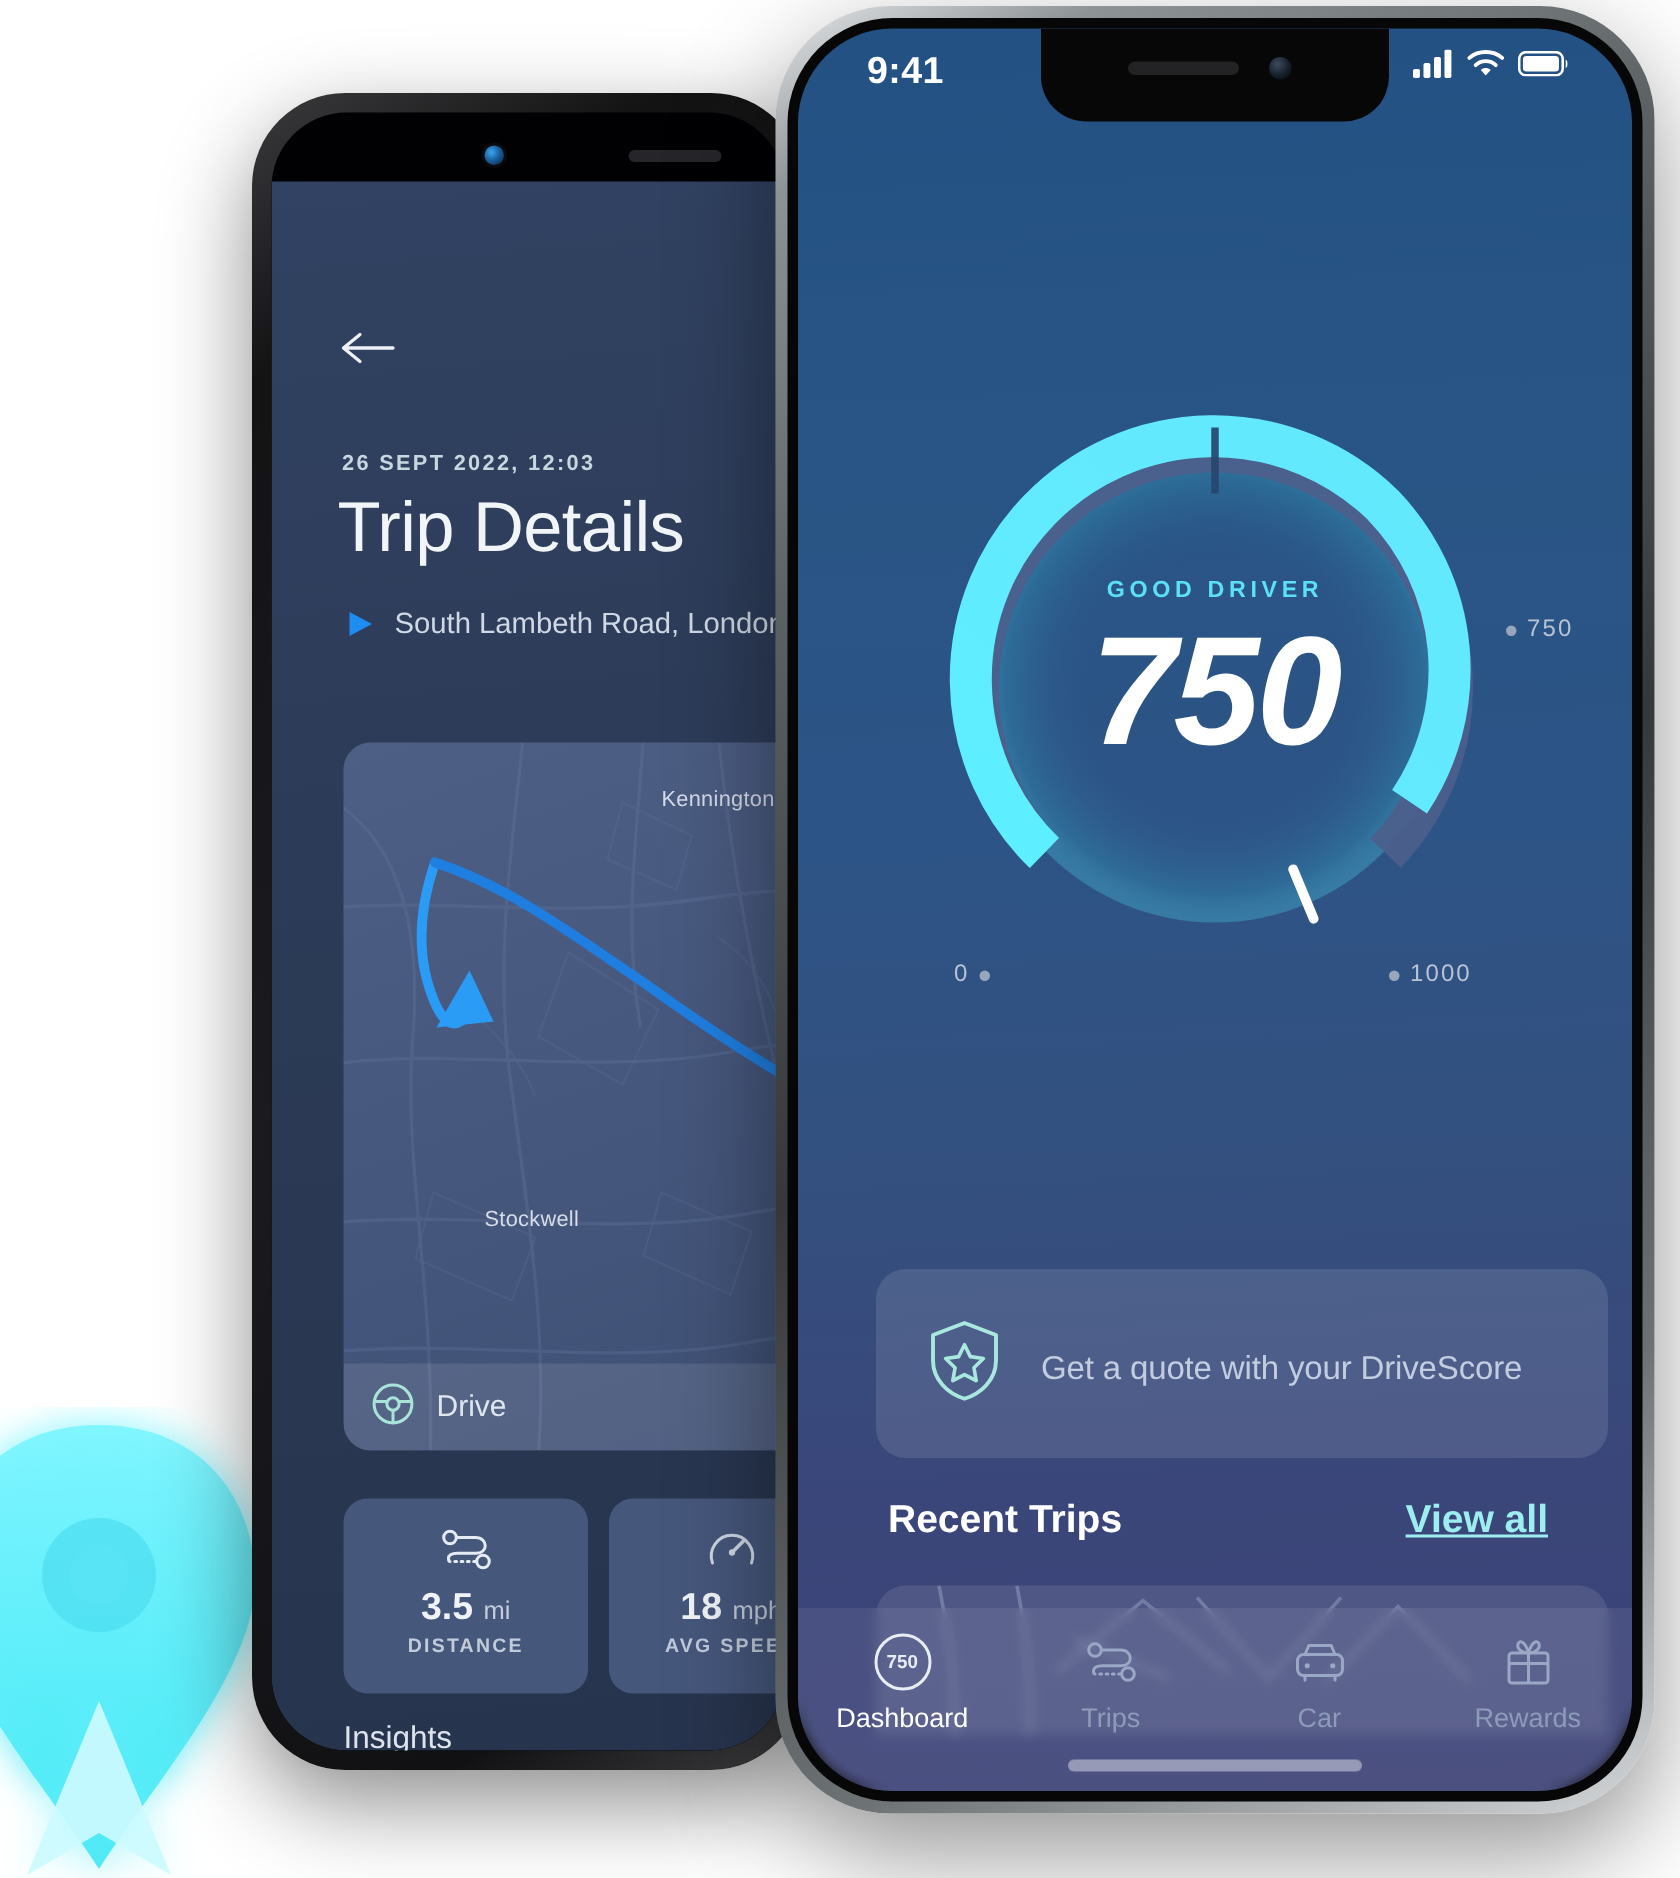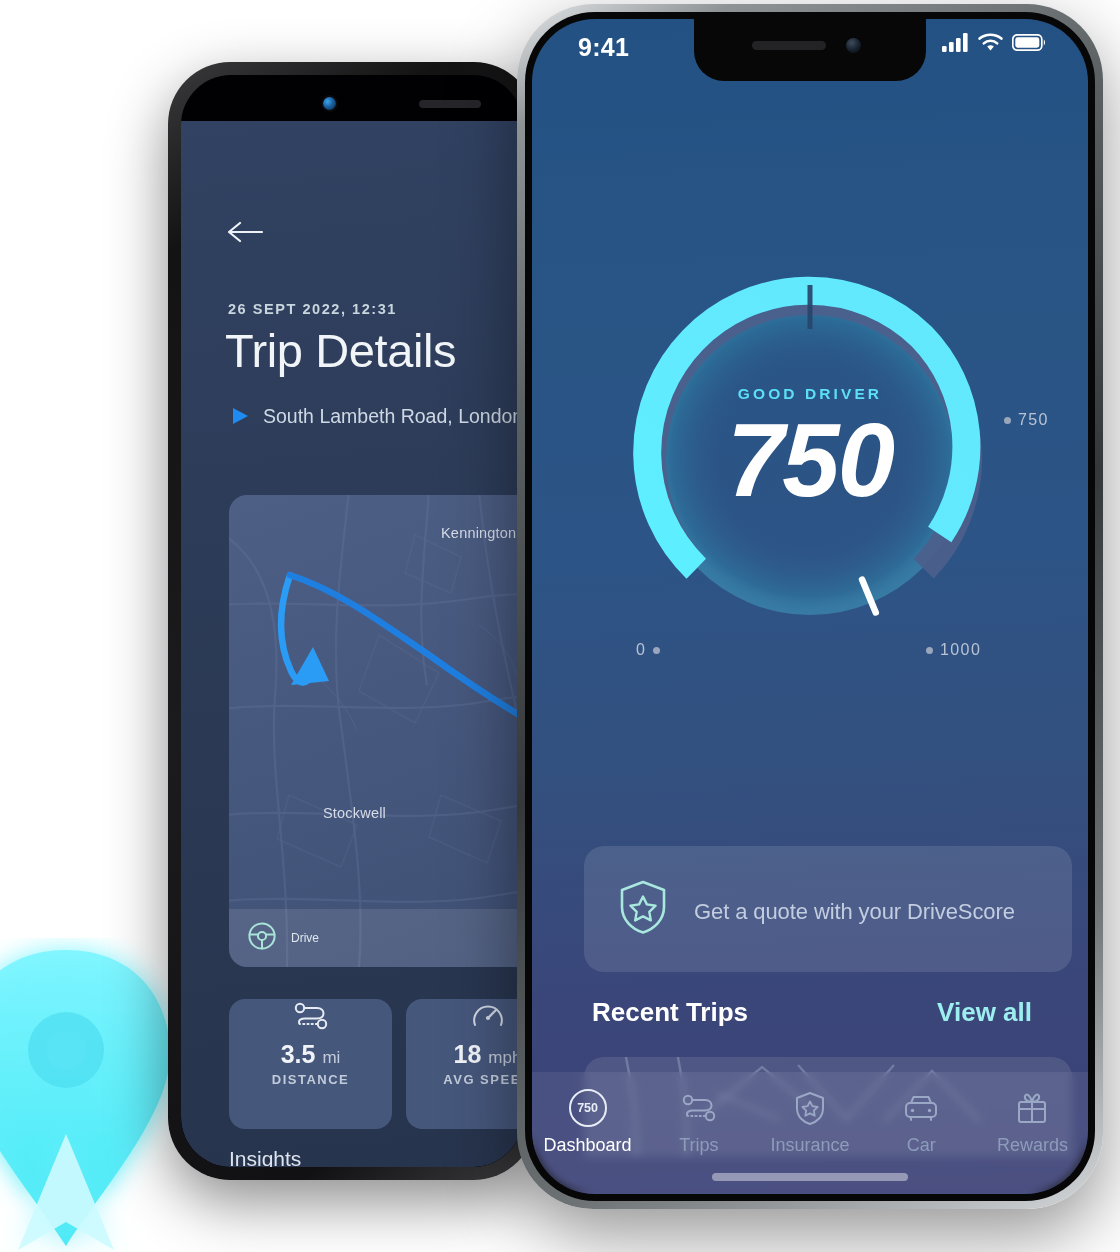--- a/index.html
+++ b/index.html
@@ -79,30 +79,31 @@
     letter-spacing: .2px; white-space: nowrap;
   }
   .lp-map-lbl.kenn { left: 212px; top: 30px; }
   .lp-map-lbl.stock { left: 94px; top: 310px; }
   .lp-map-footer {
     position: absolute; left: 0; right: 0; bottom: 0; height: 58px;
     background: rgba(255,255,255,.10);
     display: flex; align-items: center; padding: 0 18px;
   }
   .lp-map-footer .fl { display: flex; align-items: center; gap: 14px; }
-  .lp-drive-label { font-size: 12px; color: #dfe6ee; }
+  .lp-drive-label { font-size: 20px; color: #dfe6ee; }
 
   .lp-stats {
     position: absolute; left: 48px; top: 878px;
     width: 340px; display: flex; gap: 14px;
   }
   .lp-stat {
     width: 163px; height: 130px; border-radius: 16px;
     background: #46577c;
     display: flex; flex-direction: column; align-items: center;
+    padding-top: 17px;
   }
   .lp-stat .si { height: 34px; display: flex; align-items: center; }
   .lp-stat .sv { margin-top: 7px; font-size: 25px; color: #f0f3f7; font-weight: 700; }
   .lp-stat .sv .unit { font-size: 17px; font-weight: 400; color: #c3ccda; }
   .lp-stat .sl {
     margin-top: 3px; font-size: 13px; letter-spacing: 1.5px;
     color: #c2cbda; font-weight: 700;
   }
   .lp-insights {
     position: absolute; left: 48px; top: 1026px;
@@ -189,21 +190,21 @@
     display: flex; align-items: center; padding: 0 34px; gap: 26px;
   }
   .ins-t1 { font-size: 25.5px; color: #ffffff; letter-spacing: -.2px; }
   .ins-t2 { font-size: 22px; color: #c3cde0; margin-top: 5px; letter-spacing: -.1px; }
 
   .rt-head {
     position: absolute; left: 60px; right: 56px; top: 978px;
     display: flex; align-items: baseline;
   }
   .rt-title { font-size: 26px; font-weight: 700; color: #ffffff; }
-  .rt-viewall { margin-left: auto; font-size: 26px; font-weight: 700; color: #9defef; }
+  .rt-viewall { margin-left: auto; font-size: 26px; font-weight: 700; color: #9defef; text-decoration: underline; }
 
   .trip-card {
     position: absolute; left: 52px; top: 1038px; width: 488px; height: 100px;
     border-radius: 20px 20px 0 0;
     background: rgba(255,255,255,.10); overflow: hidden;
   }
 
   .tabbar {
     position: absolute; left: 0; right: 0; bottom: 0; height: 122px;
     background: rgba(255,255,255,.075);
@@ -261,21 +262,21 @@
       <div class="lp-notch-speaker"></div>
 
       <div class="screen-left">
 
         <div class="lp-back">
           <svg width="38" height="26" viewBox="0 0 38 26">
             <path d="M14 4 L3 13 L14 22 M3 13 H36" stroke="#eef2f7" stroke-width="2.2" fill="none" stroke-linecap="round" stroke-linejoin="round"></path>
           </svg>
         </div>
 
-        <div class="lp-date">26 SEPT 2022, 12:31</div>
+        <div class="lp-date">26 SEPT 2022, 12:03</div>
         <div class="lp-title">Trip Details</div>
 
         <div class="lp-route">
           <div class="lp-route-row">
             <span class="ric">
               <svg width="22" height="22" viewBox="0 0 22 22">
                 <path d="M4 3 L19 11 L4 19 Z" fill="#1e8cf0"></path>
               </svg>
             </span>
             <span class="rtx">South Lambeth Road, London</span>
@@ -487,29 +488,20 @@
               <svg width="36" height="30" viewBox="0 0 36 30">
                 <circle cx="7" cy="7" r="4.2" fill="none" stroke="#9aa8c6" stroke-width="2"></circle>
                 <circle cx="29" cy="23" r="4.2" fill="none" stroke="#9aa8c6" stroke-width="2"></circle>
                 <path d="M11.4 7 H24 C28.5 7 30.5 10 30.5 12.5 C30.5 15 28.5 17.5 24 17.5 H12 C8 17.5 6 19 6 21 C6 22.2 6.4 23 7 23" stroke="#9aa8c6" stroke-width="2" fill="none" stroke-linecap="round"></path>
                 <path d="M10.2 23 H11.4 M14.4 23 H15.6 M18.6 23 H19.8 M22.8 23 H24" stroke="#9aa8c6" stroke-width="2" stroke-linecap="round"></path>
               </svg>
             </span>
             <span class="tl">Trips</span>
           </div>
 
-          <div class="tab">
-            <span class="ti">
-              <svg width="30" height="34" viewBox="0 0 30 34">
-                <path d="M15 2 L28 7 V17.5 C28 25.5 22 31 15 33 C8 31 2 25.5 2 17.5 V7 Z" fill="none" stroke="#9aa8c6" stroke-width="2" stroke-linejoin="round"></path>
-                <path d="M15 10.5 L17.4 15.2 L22.6 16 L18.8 19.7 L19.7 24.8 L15 22.4 L10.3 24.8 L11.2 19.7 L7.4 16 L12.6 15.2 Z" fill="none" stroke="#9aa8c6" stroke-width="1.8" stroke-linejoin="round"></path>
-              </svg>
-            </span>
-            <span class="tl">Insurance</span>
-          </div>
 
           <div class="tab">
             <span class="ti">
               <svg width="38" height="30" viewBox="0 0 38 30">
                 <rect x="4" y="10" width="30" height="14" rx="4" fill="none" stroke="#9aa8c6" stroke-width="2"></rect>
                 <path d="M9 10 L11.5 4 H26.5 L29 10" fill="none" stroke="#9aa8c6" stroke-width="2" stroke-linejoin="round"></path>
                 <path d="M9 24 V27 M29 24 V27" stroke="#9aa8c6" stroke-width="2" stroke-linecap="round"></path>
                 <circle cx="10.5" cy="17.5" r="1.7" fill="#9aa8c6"></circle>
                 <circle cx="27.5" cy="17.5" r="1.7" fill="#9aa8c6"></circle>
               </svg>

